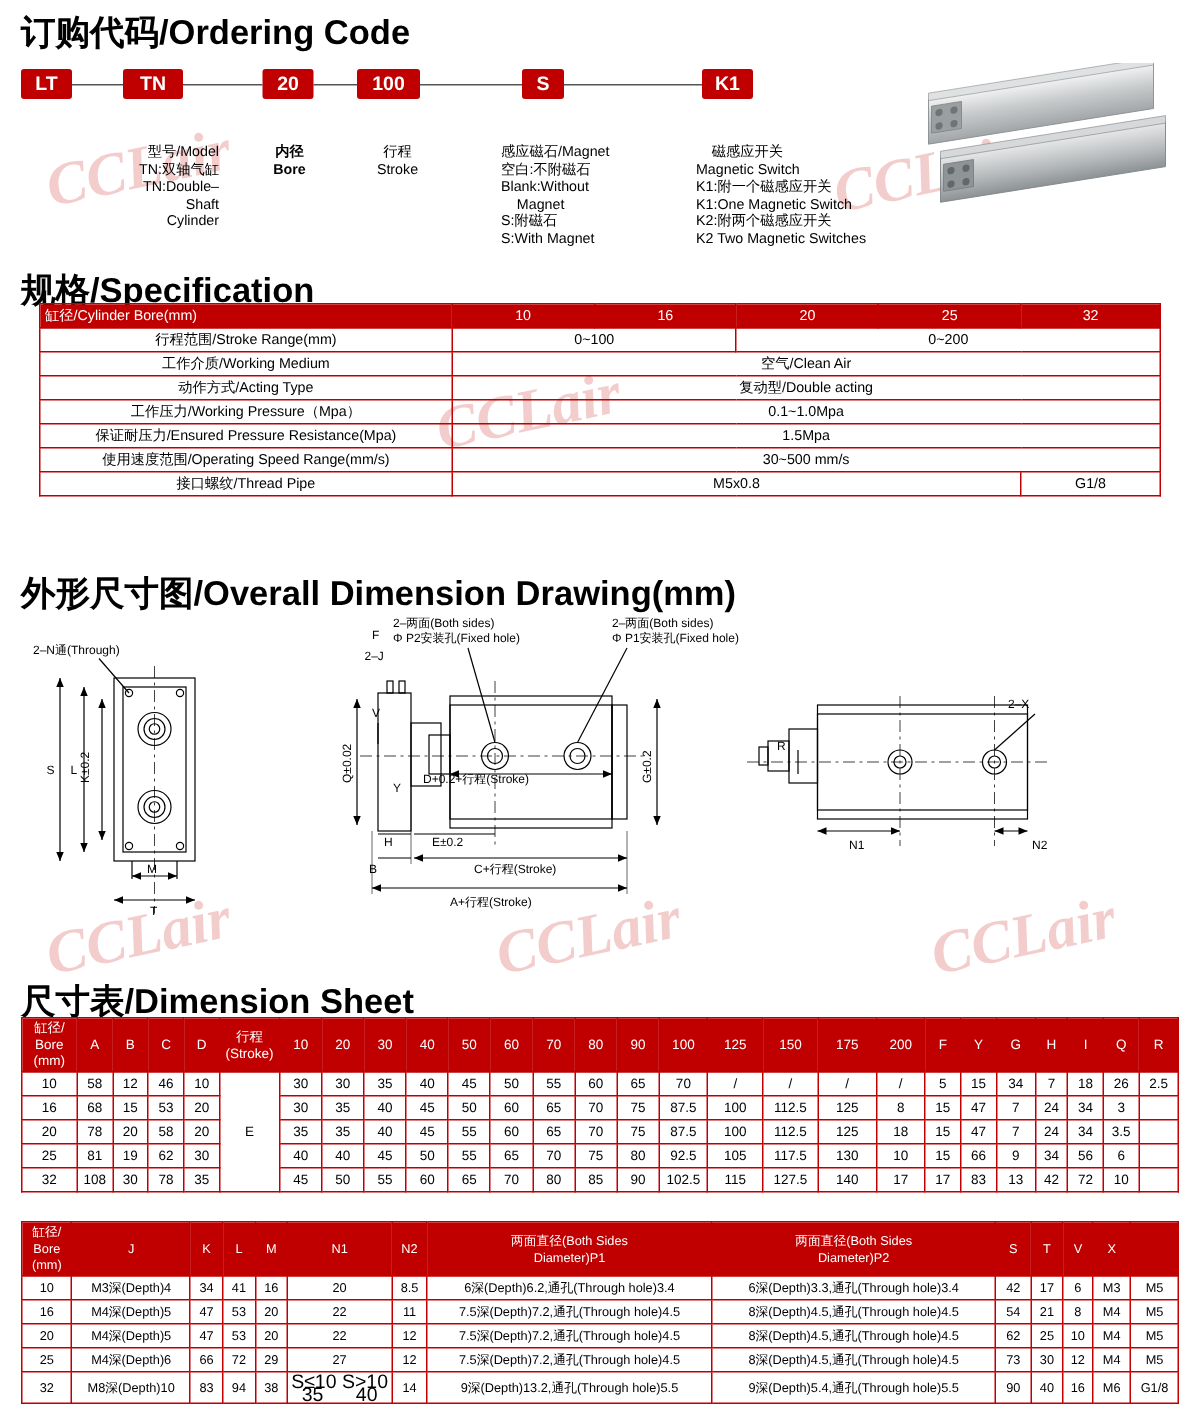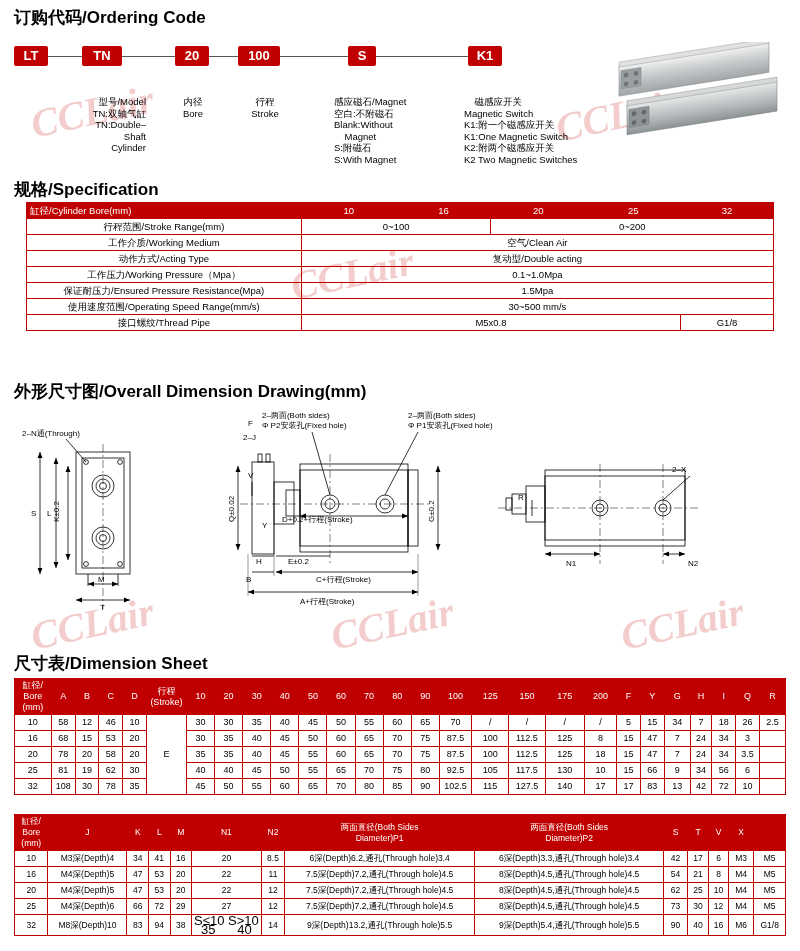--- a/index.html
+++ b/index.html
@@ -9,21 +9,21 @@
     font-family:"Liberation Sans", sans-serif;
     font-size:10px;
     color:#000;
     background:#fff;
     position:relative;
     overflow:hidden;
   }
   .page { position:relative; width:800px; height:951px; }
 
   h2.section {
-    font-size:17px;
+    font-size:23px;
     font-weight:bold;
     margin:0;
     padding:0;
     letter-spacing:0px;
   }
 
   
   #ordering-title { position:absolute; left:14px; top:6px; }
   .oc-box {
     position:absolute;
@@ -122,21 +122,21 @@
   <div class="oc-box" style="left:348px; top:46px; width:28px;">S</div>
   <div class="oc-box" style="left:468px; top:46px; width:34px;">K1</div>
 
   <div class="oc-line" style="left:48px;  top:56px; width:34px;"></div>
   <div class="oc-line" style="left:122px; top:56px; width:53px;"></div>
   <div class="oc-line" style="left:209px; top:56px; width:29px;"></div>
   <div class="oc-line" style="left:280px; top:56px; width:68px;"></div>
   <div class="oc-line" style="left:376px; top:56px; width:92px;"></div>
 
   <div class="oc-cap" style="left:66px;  top:96px; width:80px;text-align:right;">型号/Model<br>TN:双轴气缸<br>TN:Double–<br>Shaft<br>Cylinder</div>
-  <div class="oc-cap" style="left:158px; top:96px; width:70px;">内径<br>Bore</div>
+  <div class="oc-cap" style="left:158px; top:96px; width:70px;font-weight:bold;">内径<br>Bore</div>
   <div class="oc-cap" style="left:230px; top:96px; width:70px;">行程<br>Stroke</div>
   <div class="oc-cap left" style="left:334px; top:96px; width:130px;">感应磁石/Magnet<br>空白:不附磁石<br>Blank:Without<br>&nbsp;&nbsp;&nbsp;&nbsp;Magnet<br>S:附磁石<br>S:With Magnet</div>
   <div class="oc-cap left" style="left:464px; top:96px; width:150px;">&nbsp;&nbsp;&nbsp;&nbsp;磁感应开关<br>Magnetic Switch<br>K1:附一个磁感应开关<br>K1:One Magnetic Switch<br>K2:附两个磁感应开关<br>K2 Two Magnetic Switches</div>
 
   <svg class="photo" viewBox="0 0 185 110">
     <defs>
       <linearGradient id="gm" x1="0" y1="0" x2="0" y2="1">
         <stop offset="0%" stop-color="#f3f3f3"></stop>
         <stop offset="45%" stop-color="#c9cccd"></stop>
         <stop offset="100%" stop-color="#a2a6a8"></stop>

